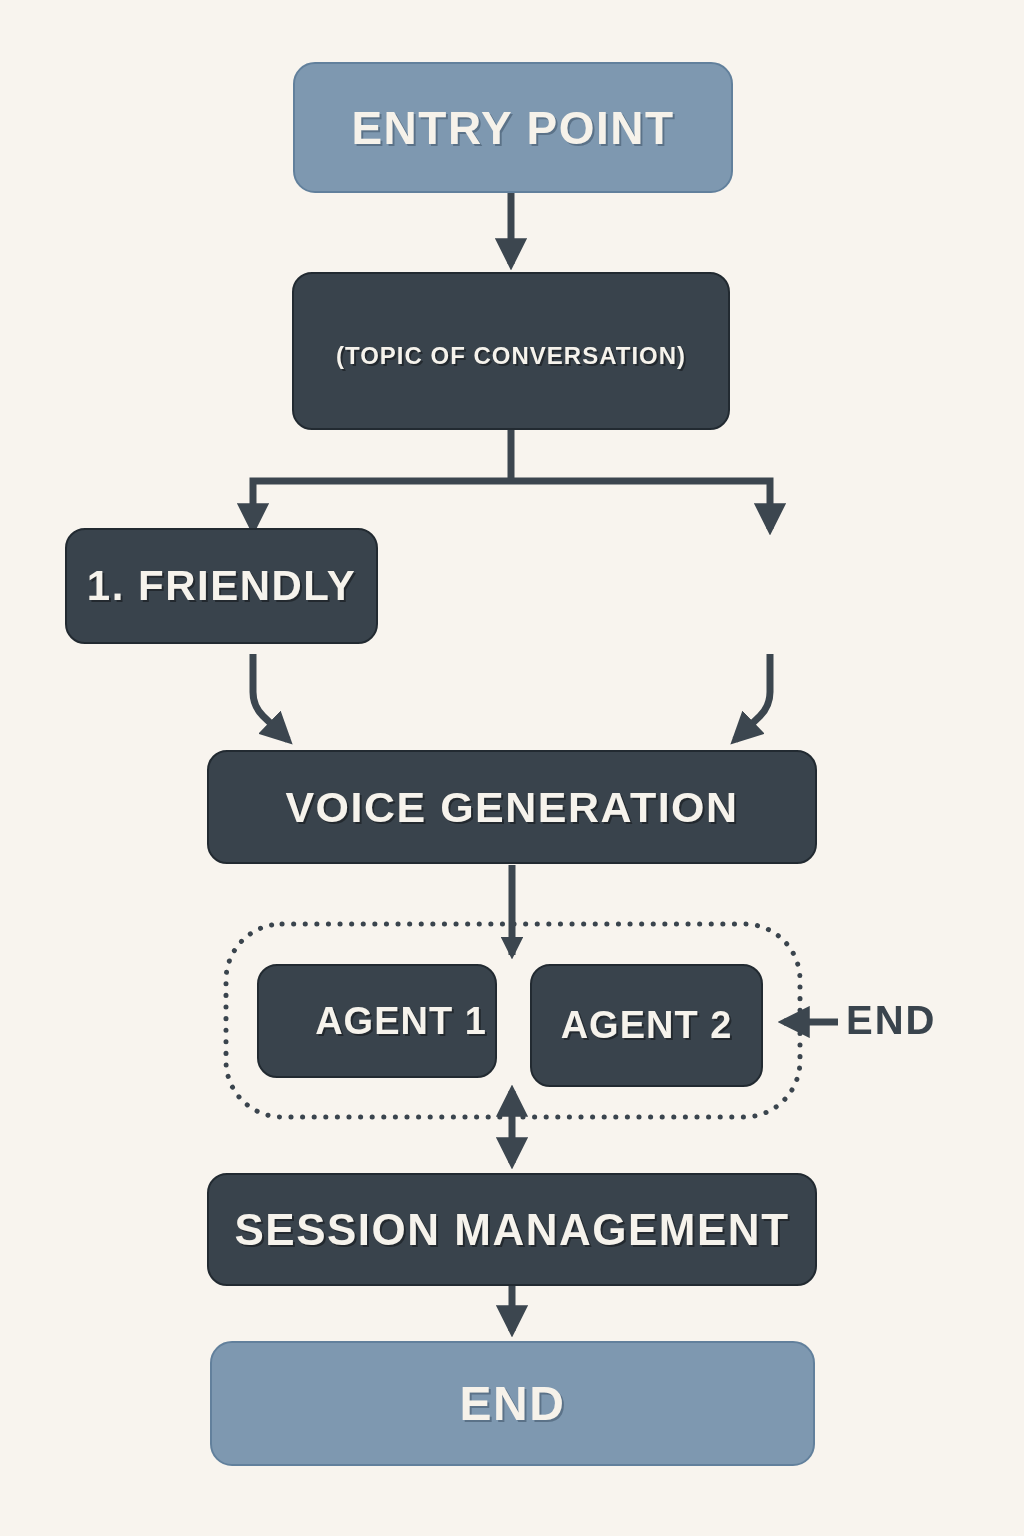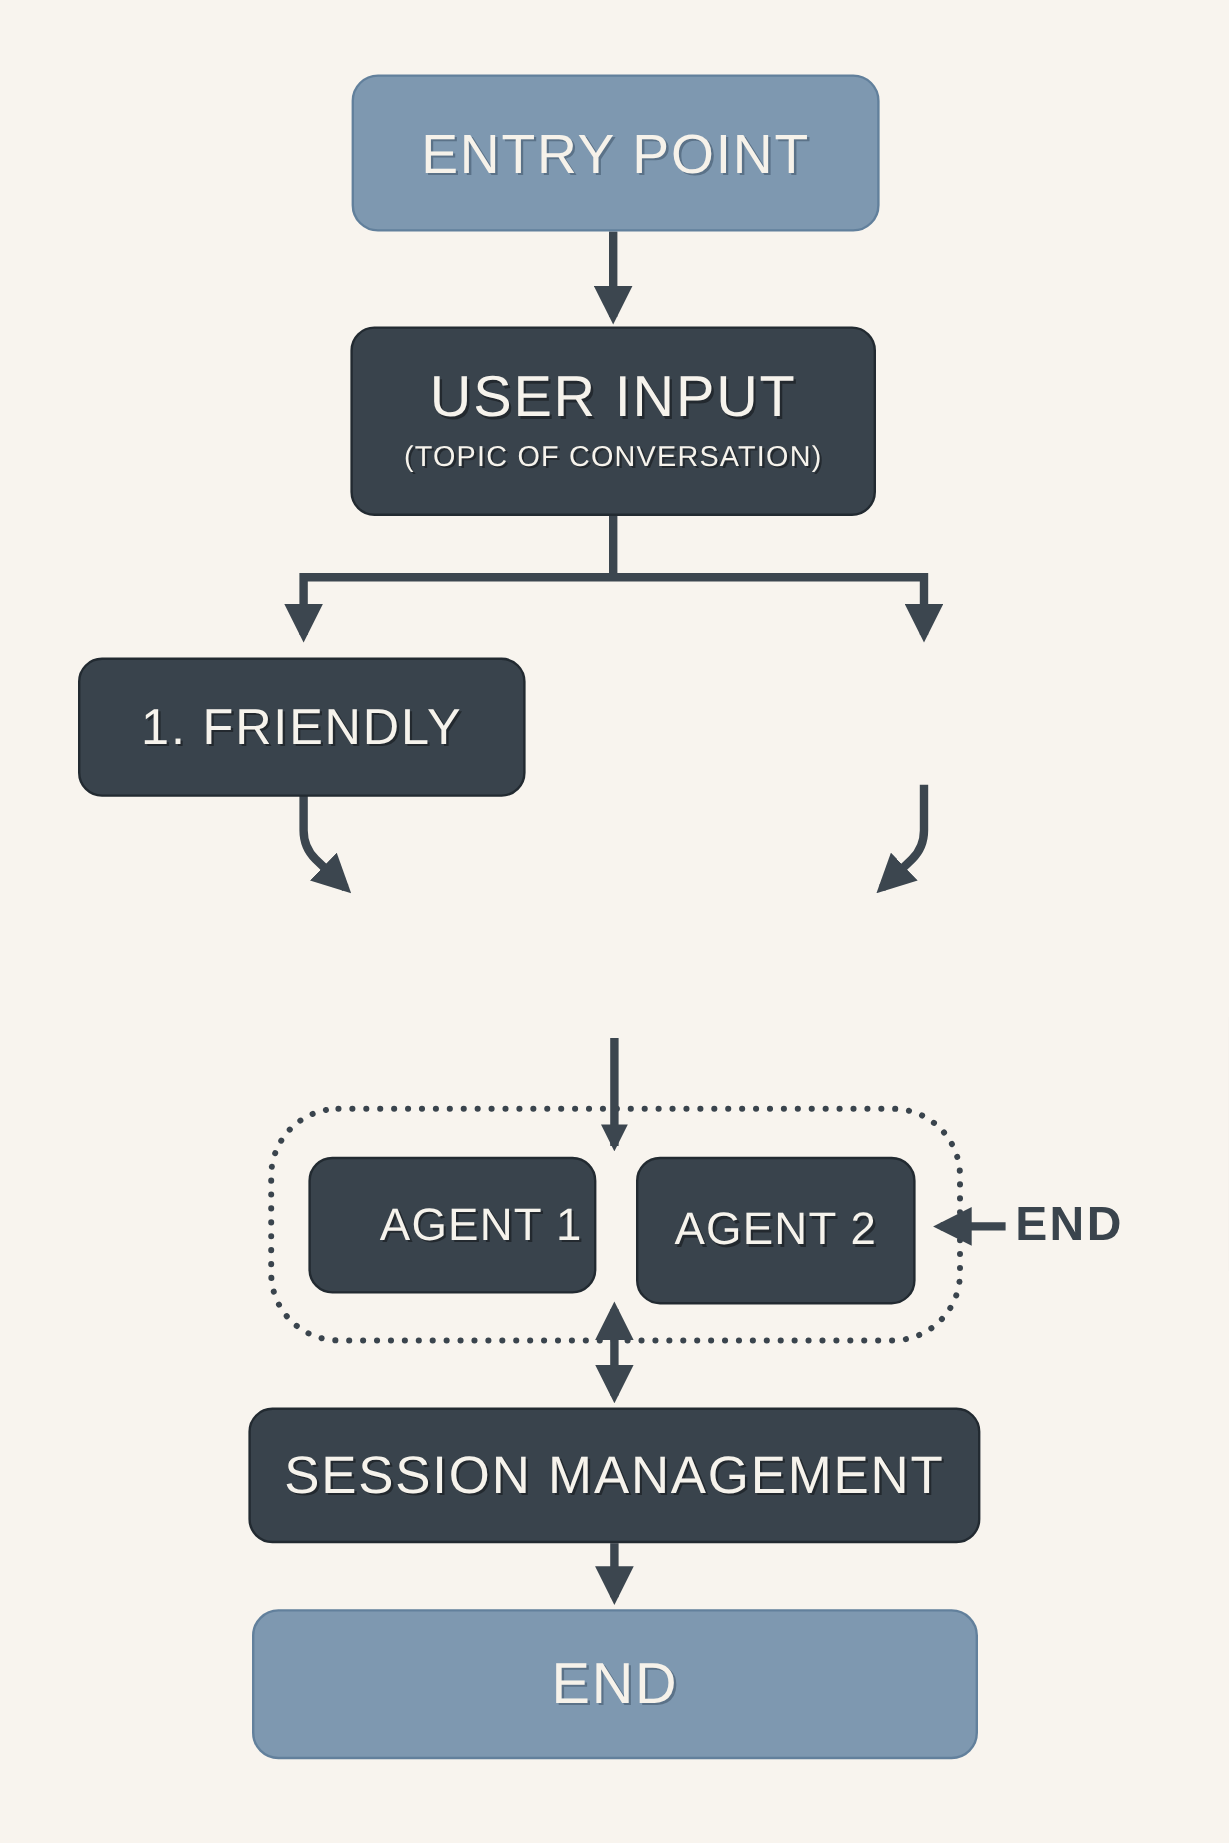--- a/index.html
+++ b/index.html
@@ -15,21 +15,21 @@
     overflow:hidden;
   }
   .connectors{
     position:absolute;left:0;top:0;width:1024px;height:1536px;
   }
   .node{
     position:absolute;
     display:flex;flex-direction:column;align-items:center;justify-content:center;
     box-sizing:border-box;
     text-align:center;
-    font-weight:normal;
+    font-weight:bold;
     letter-spacing:1.5px;
   }
   .node.dark{
     background:#39434c;
     border:2px solid #222a31;
     border-radius:20px;
     color:#f6f3ec;
     text-shadow:2px 2px 0 rgba(0,0,0,0.38);
   }
   .node.blue{
@@ -50,21 +50,21 @@
   .end-annotation{
     position:absolute;
     left:846px;top:998px;
     font-size:40px;font-weight:bold;
     color:#3a444d;
     letter-spacing:2px;
   }
   
   .pos-entry   {left:293px;top:62px;  width:440px;height:131px;}
   .pos-user    {left:292px;top:272px; width:438px;height:158px;}
-  .pos-friendly{left:65px; top:548px; width:373px;height:116px;}
+  .pos-friendly{left:65px; top:528px; width:313px;height:116px;}
   .pos-debate  {left:585px;top:538px; width:372px;height:116px;}
   .pos-voice   {left:207px;top:750px; width:610px;height:114px;}
   .pos-agent1  {left:257px;top:964px; width:240px;height:114px;border-radius:18px;padding-left:48px;}
   .pos-agent2  {left:530px;top:964px; width:233px;height:123px;border-radius:18px;}
   .pos-session {left:207px;top:1173px;width:610px;height:113px;}
   .pos-end     {left:210px;top:1341px;width:605px;height:125px;}
 </style>
 </head>
 <body>
 
@@ -102,29 +102,31 @@
 
       <path d="M838,1022 L784,1022" marker-end="url(#ah)"></path>
     </g>
   </svg>
 
   <div class="node blue pos-entry t-entry">
     <span>ENTRY POINT</span>
   </div>
 
   <div class="node dark pos-user">
-    <span class="t-user">USER INPUT</span>
     <span class="t-user-sub">(TOPIC OF CONVERSATION)</span>
   </div>
 
   <div class="node dark pos-friendly t-branch">
     <span>1. FRIENDLY</span>
   </div>
 
 
+  <div class="node dark pos-voice t-voice">
+    <span>VOICE GENERATION</span>
+  </div>
 
   <div class="node dark pos-agent1 t-agent">
     <span>AGENT 1</span>
   </div>
 
   <div class="node dark pos-agent2 t-agent">
     <span>AGENT 2</span>
   </div>
 
   <div class="node dark pos-session t-session">

